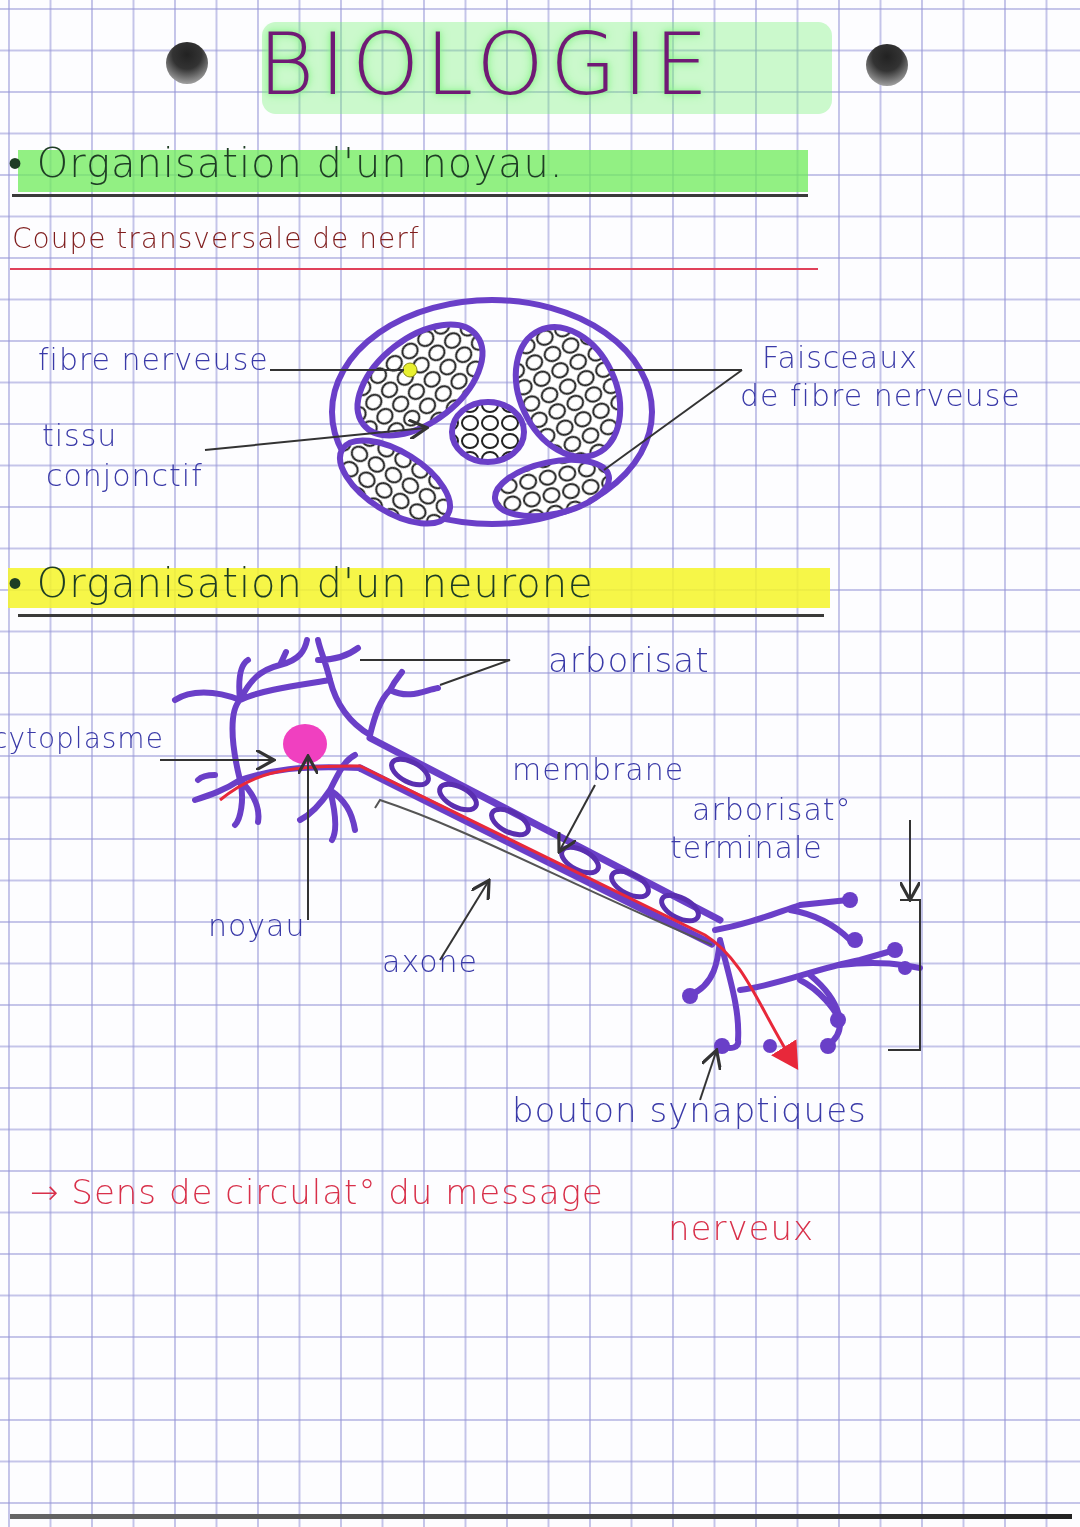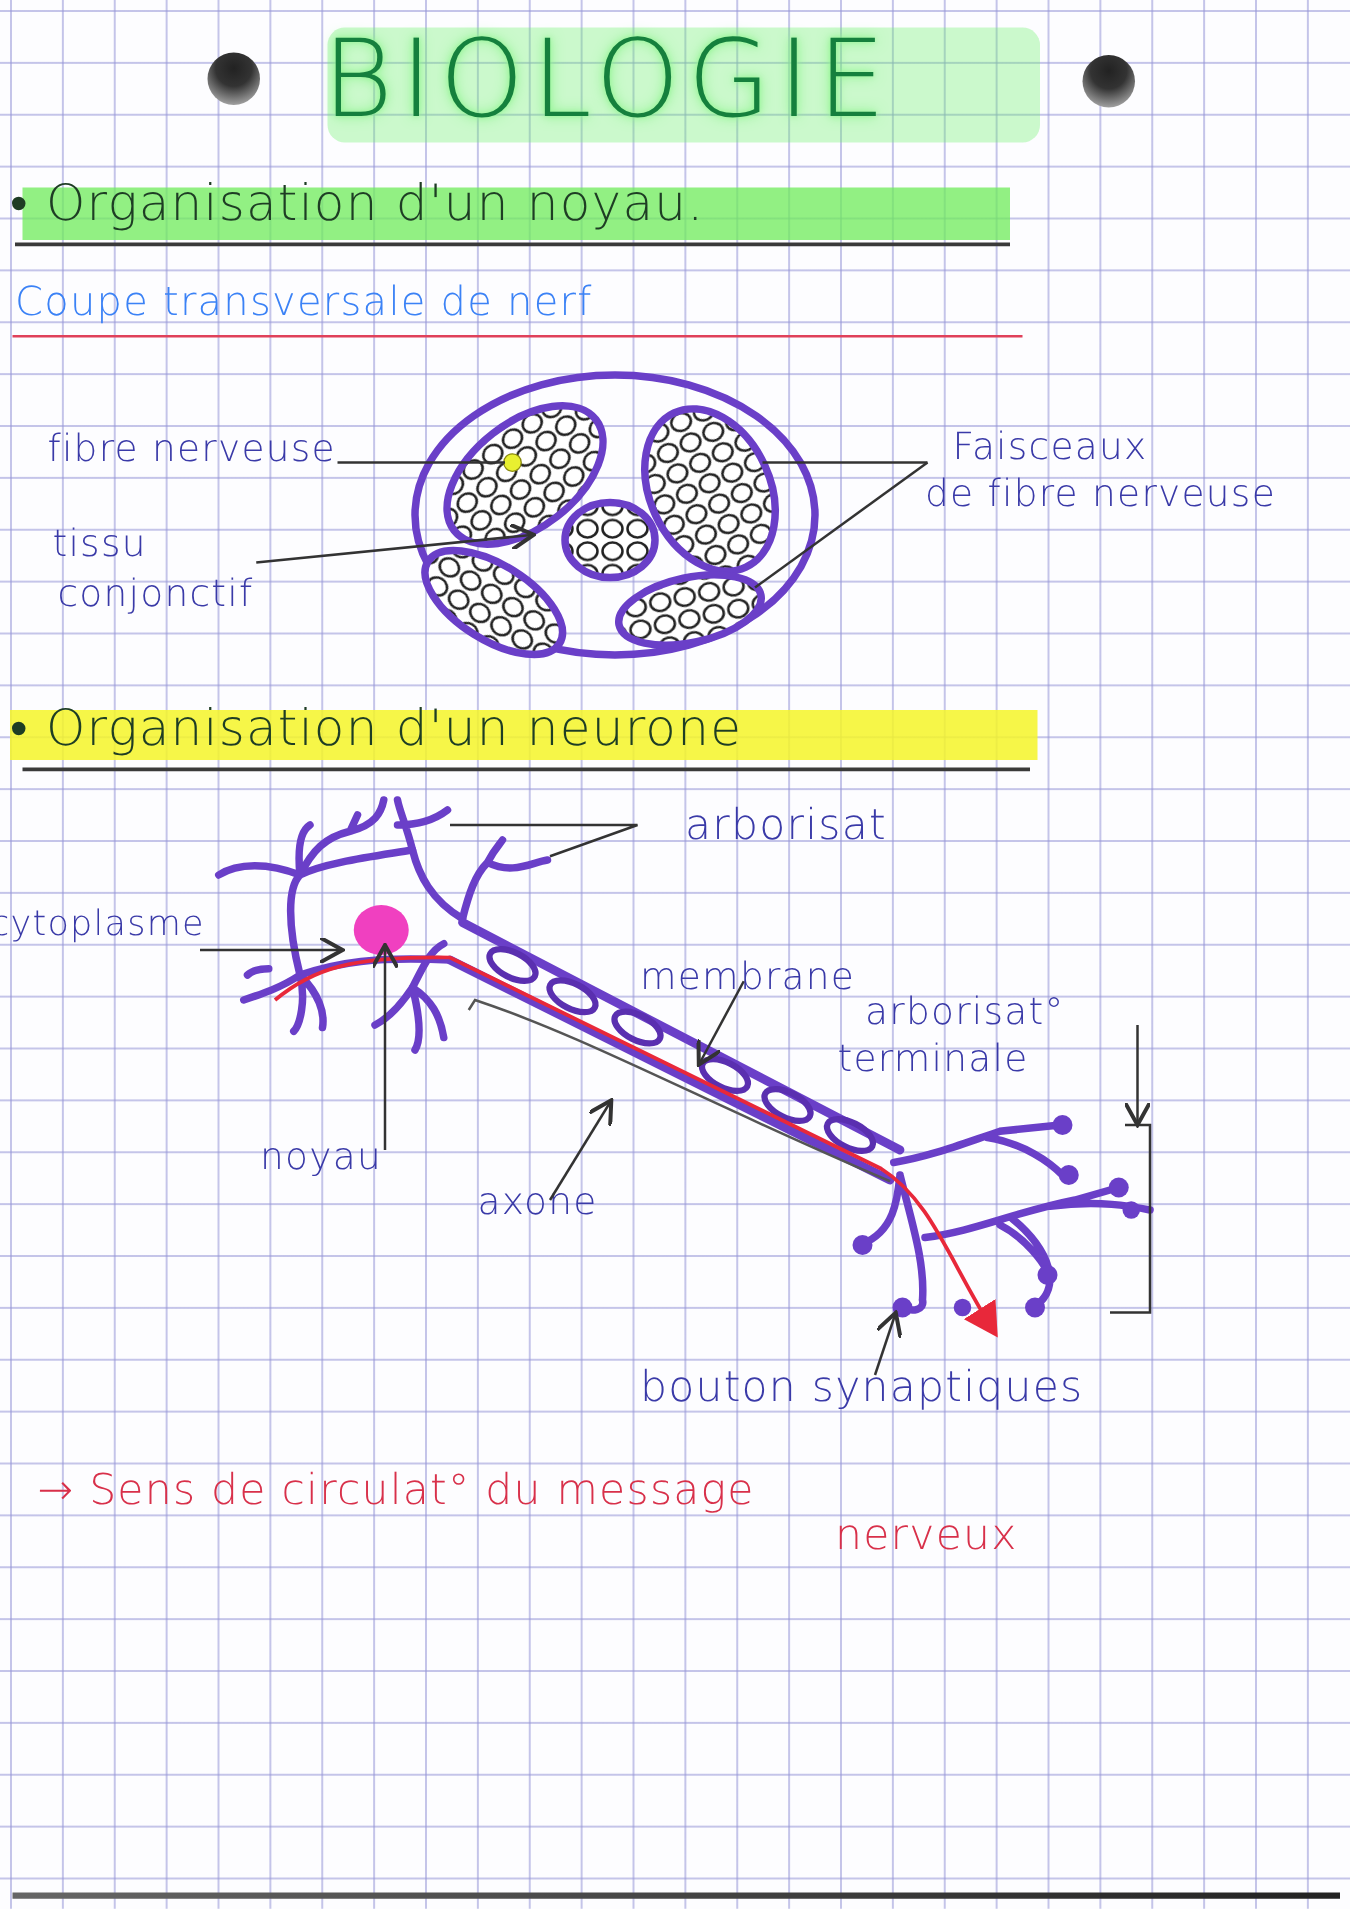--- a/index.html
+++ b/index.html
@@ -9,32 +9,32 @@
     background-image:
       linear-gradient(to right, rgba(150,150,215,0.55) 1.5px, transparent 1.5px),
       linear-gradient(to bottom, rgba(150,150,215,0.55) 1.5px, transparent 1.5px);
     background-size: 41.5px 41.5px, 41.5px 41.5px;
     background-position: 8px 0, 0 8px;
     font-family: "DejaVu Sans", sans-serif;
   }
   .abs { position:absolute; }
   .hand { font-family: "DejaVu Sans", sans-serif; font-weight:300; letter-spacing:1px; }
   .title {
-    left:258px; top:14px; font-size:86px; color:#15803d; letter-spacing:6px;
+    left:258px; top:14px; font-size:86px; color:#701a75; letter-spacing:6px;
     text-shadow: 0 0 10px #7cf27c, 0 0 4px #9df59d;
   }
   .title-hl { left:262px; top:22px; width:570px; height:92px; background:rgba(110,240,110,0.35); border-radius:14px; }
   .hole { width:42px; height:42px; border-radius:50%;
     background: radial-gradient(circle at 50% 30%, #222 0%, #333 40%, #aaa 85%, #ddd 100%); }
   .h1 { font-size:40px; color:#1e3d24; }
   .hl-green { background:rgba(110,235,90,0.75); }
   .hl-yellow { background:rgba(245,245,40,0.85); }
   .rule { height:3px; background:#3a3a3a; }
   .red-rule { height:2px; background:#e0415a; }
-  .sub { font-size:32px; color:#3b82f6; }
+  .sub { font-size:28px; color:#7f1d1d; }
   .blue { color:#3a3aa8; }
   .label { font-size:30px; }
   .redtext { color:#d8304a; font-size:34px; }
   .bottom-bar { left:10px; bottom:8px; width:1062px; height:5px; background:linear-gradient(to right,#666,#222); }
   svg { position:absolute; left:0; top:0; }
 </style>
 </head>
 <body>
 
 <div class="abs hole" style="left:166px; top:42px;"></div>
@@ -58,21 +58,21 @@
 <div class="abs label blue hand" style="left:740px; top:378px;">de fibre nerveuse</div>
 
 <div class="abs hl-yellow" style="left:8px; top:568px; width:822px; height:40px;"></div>
 <div class="abs h1 hand" style="left:8px; top:560px;">
   <span>• </span><span>Organisation d'un neurone</span>
 </div>
 <div class="abs rule" style="left:18px; top:614px; width:806px;"></div>
 
 <div class="abs label blue hand" style="left:548px; top:640px; font-size:34px;">arborisat</div>
 <div class="abs label blue hand" style="left:-8px; top:722px; font-size:28px;">cytoplasme</div>
-<div class="abs label blue hand" style="left:512px; top:752px;margin-top:12px;">membrane</div>
+<div class="abs label blue hand" style="left:512px; top:752px;">membrane</div>
 <div class="abs label blue hand" style="left:692px; top:792px;">arborisat°</div>
 <div class="abs label blue hand" style="left:670px; top:830px;text-align:right;">terminale</div>
 <div class="abs label blue hand" style="left:208px; top:908px;">noyau</div>
 <div class="abs label blue hand" style="left:382px; top:944px;">axone</div>
 <div class="abs label blue hand" style="left:512px; top:1090px; font-size:34px;">bouton synaptiques</div>
 
 <div class="abs redtext hand" style="left:30px; top:1172px;text-align:center;">
   <span>→</span>
   <span>Sens de circulat° du message</span>
 </div>

